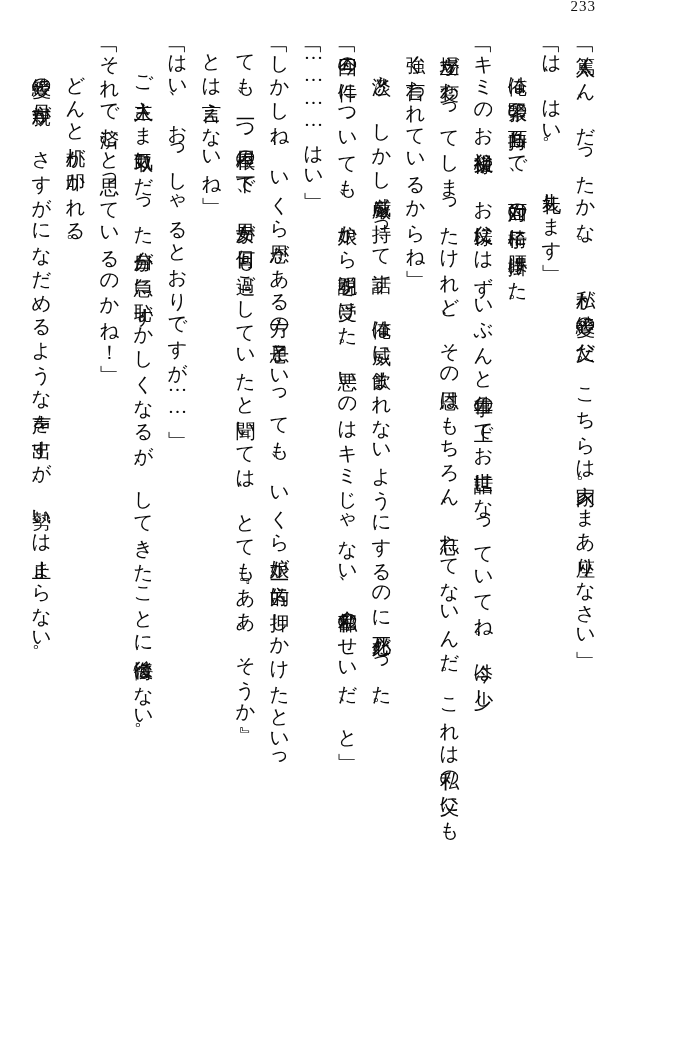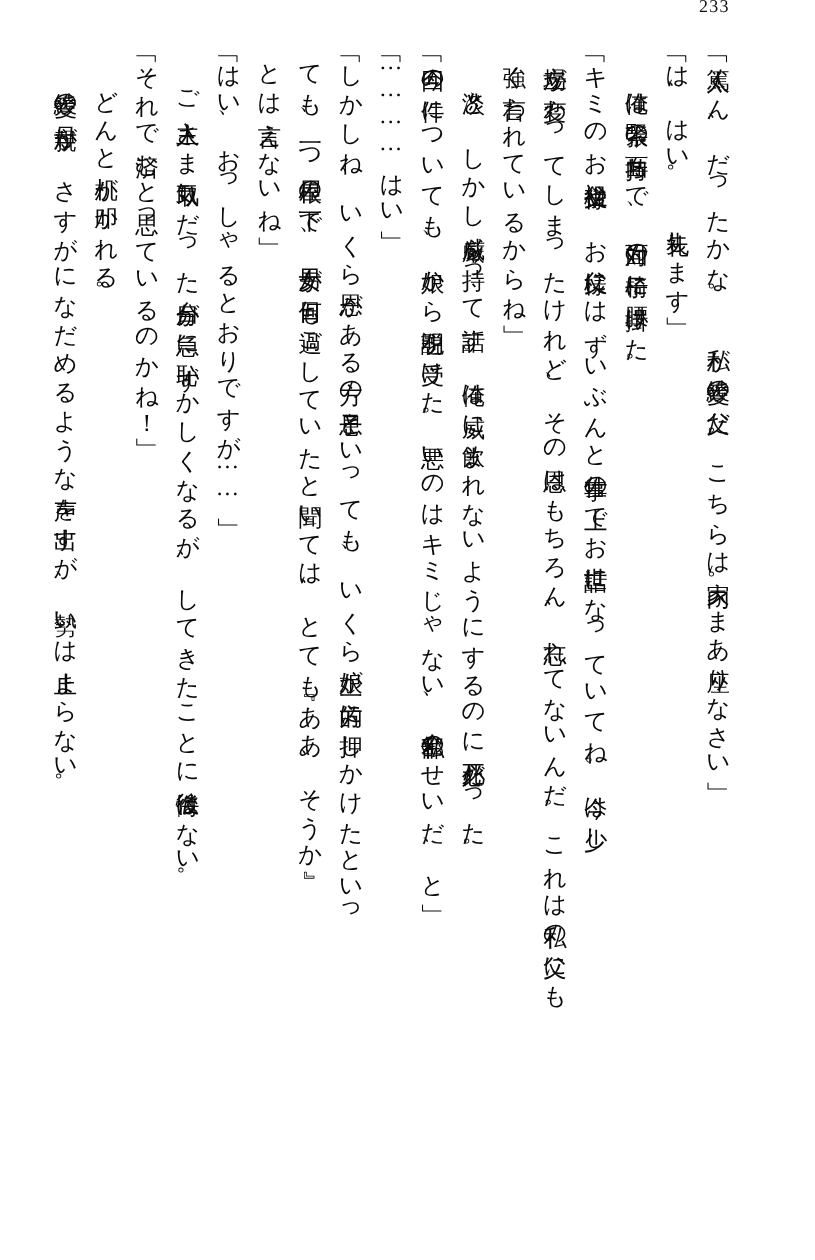--- a/index.html
+++ b/index.html
@@ -11,21 +11,20 @@
     font-family: "Liberation Serif", "DejaVu Serif", serif;
     color: #000000;
   }
   .page {
     position: relative;
     width: 632px;
     height: 1050px;
     background: #ffffff;
     overflow: hidden;
     box-sizing: border-box;
-    margin-left: 12px;
   }
   .page-number {
     position: absolute;
     top: -2px;
     right: 36px;
     font-size: 15px;
     letter-spacing: 1px;
     color: #111111;
     font-family: "Liberation Serif", "DejaVu Serif", serif;
   }

